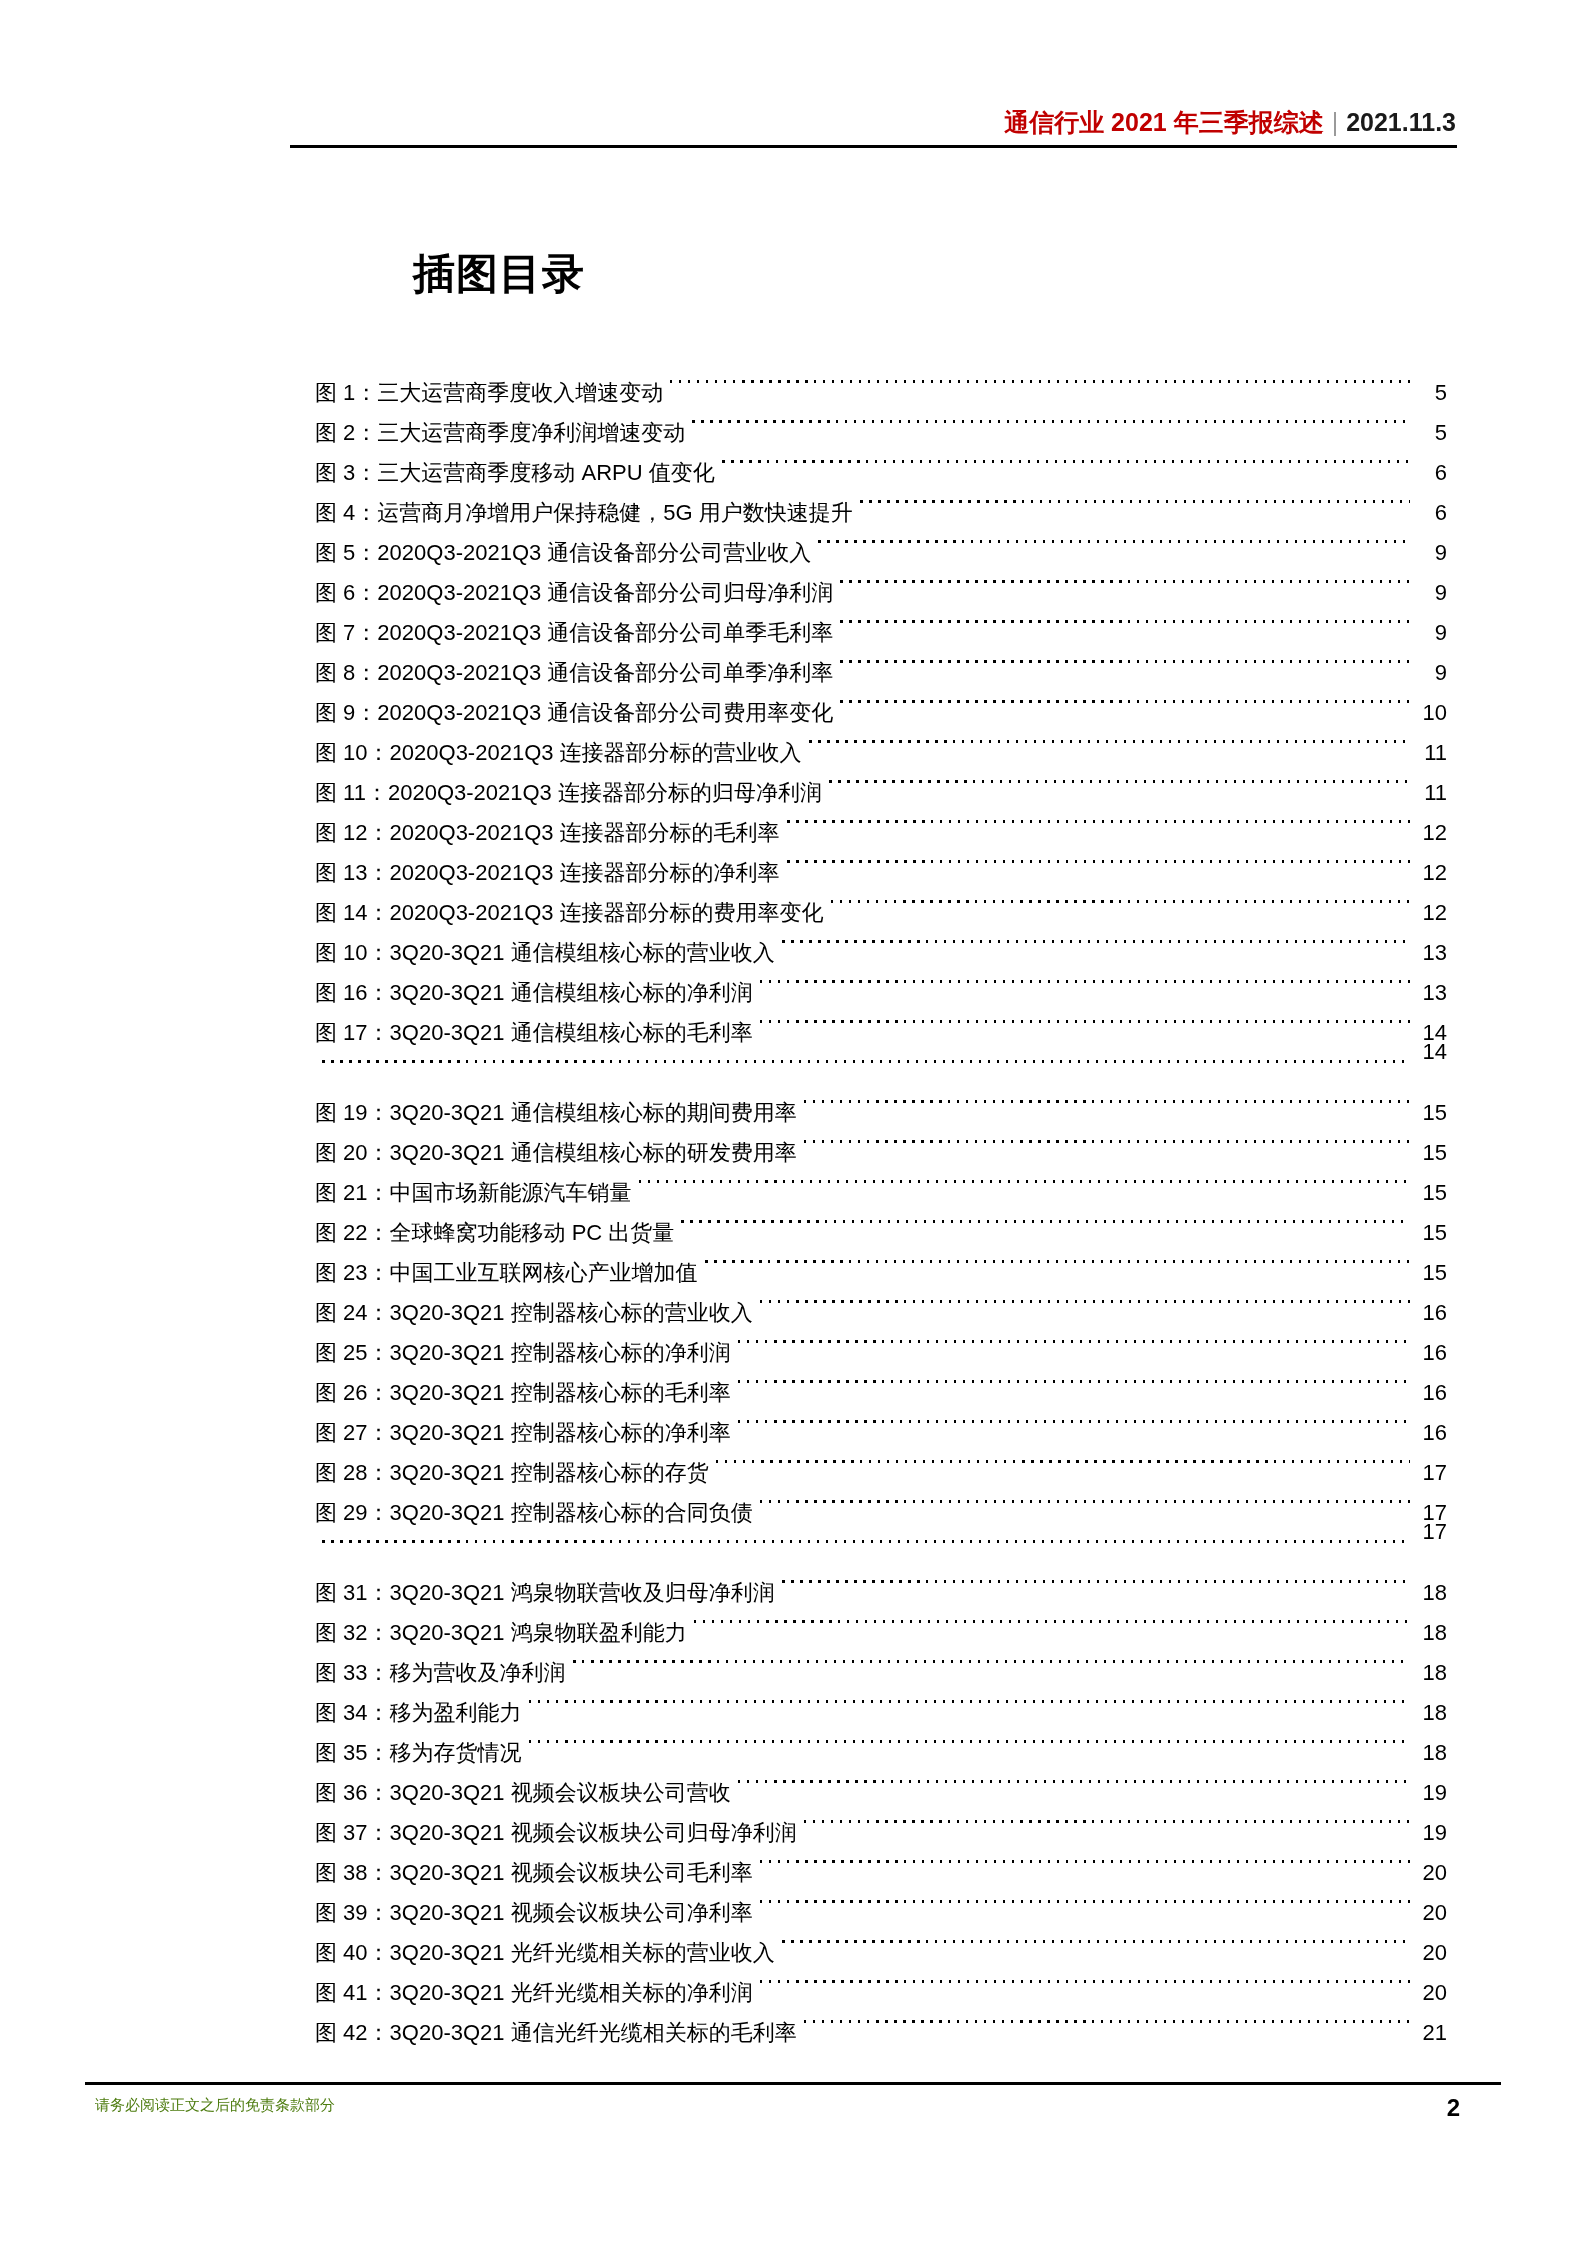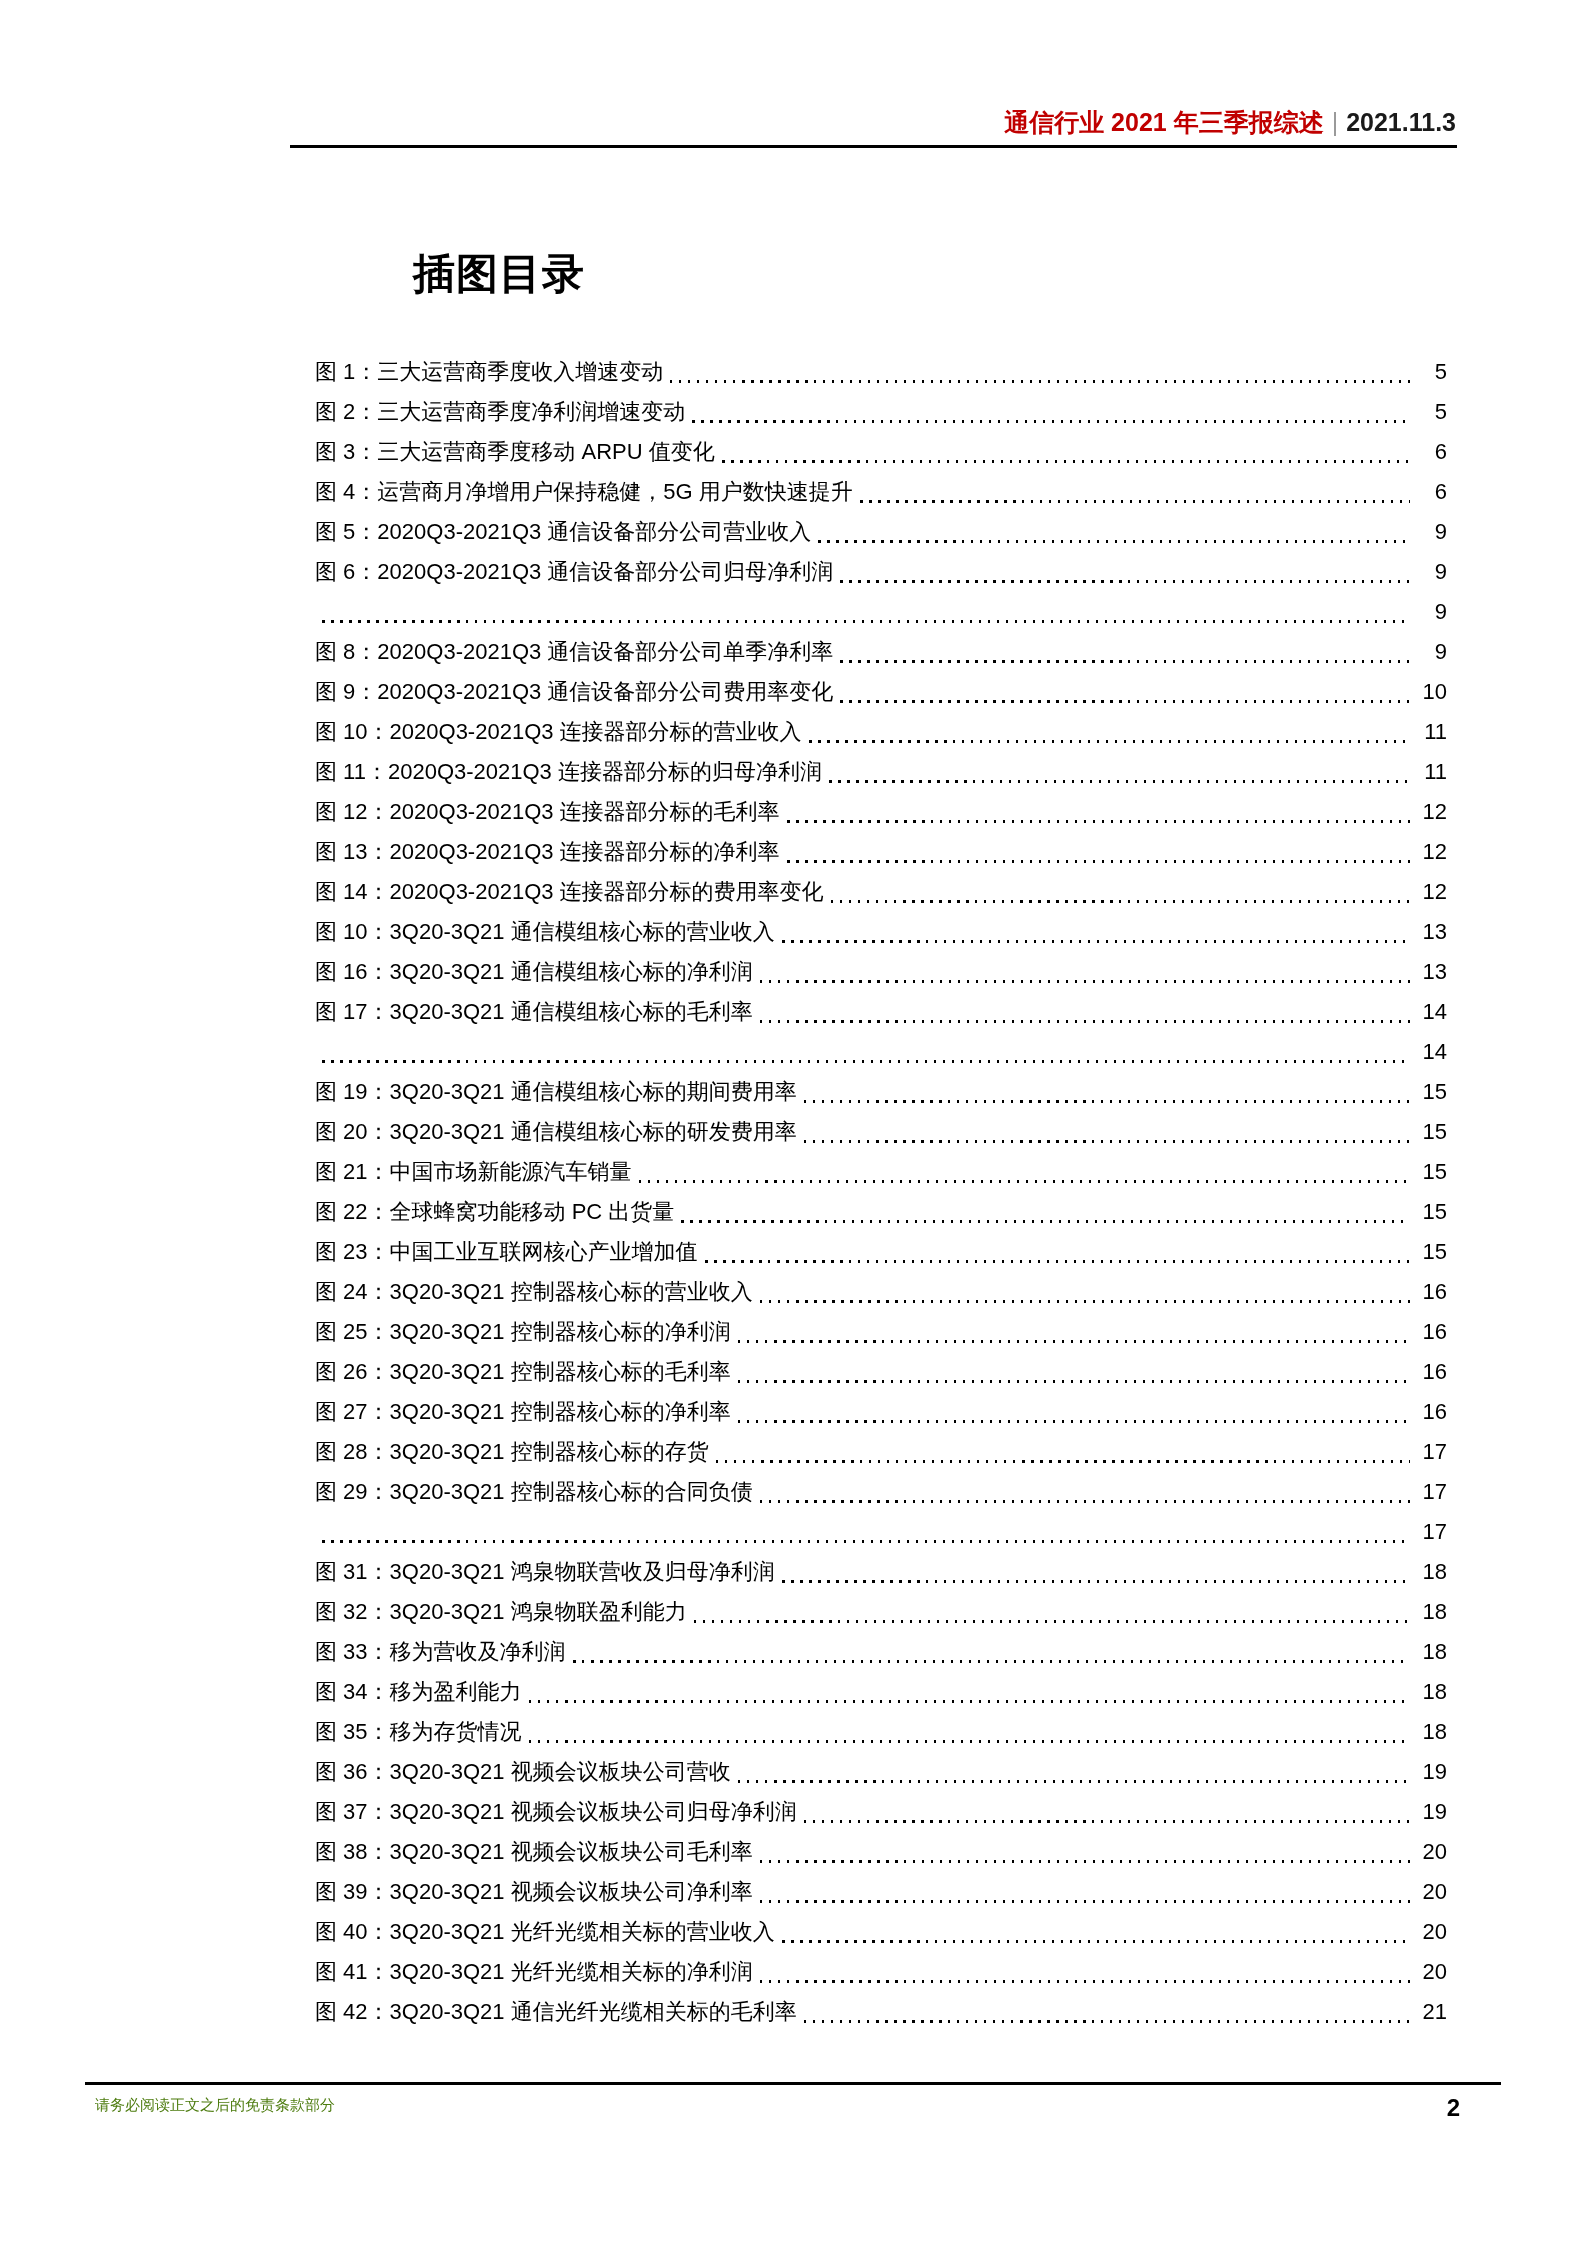--- a/index.html
+++ b/index.html
@@ -63,20 +63,21 @@
     display: flex;
     align-items: baseline;
     height: 40px;
     font-size: 22px;
     line-height: 40px;
     color: #000000;
   }
   .toc-label {
     white-space: nowrap;
     flex: 0 0 auto;
+    margin-top: 21px;
   }
   .toc-leader {
     flex: 1 1 auto;
     min-width: 16px;
     height: 3px;
     align-self: flex-end;
     margin: 0 3px 9px 7px;
     background: repeating-linear-gradient(
       to right,
       #000000 0px, #000000 2.5px,
@@ -160,20 +161,21 @@
       <span class="toc-page">9</span>
     </div>
 
     <div class="toc-row">
       <span class="toc-label">图 6：2020Q3-2021Q3 通信设备部分公司归母净利润</span>
       <span class="toc-leader"></span>
       <span class="toc-page">9</span>
     </div>
 
     <div class="toc-row">
+      <span class="toc-label">图 7：2020Q3-2021Q3 通信设备部分公司单季毛利率</span>
       <span class="toc-leader"></span>
       <span class="toc-page">9</span>
     </div>
 
     <div class="toc-row">
       <span class="toc-label">图 8：2020Q3-2021Q3 通信设备部分公司单季净利率</span>
       <span class="toc-leader"></span>
       <span class="toc-page">9</span>
     </div>
 

